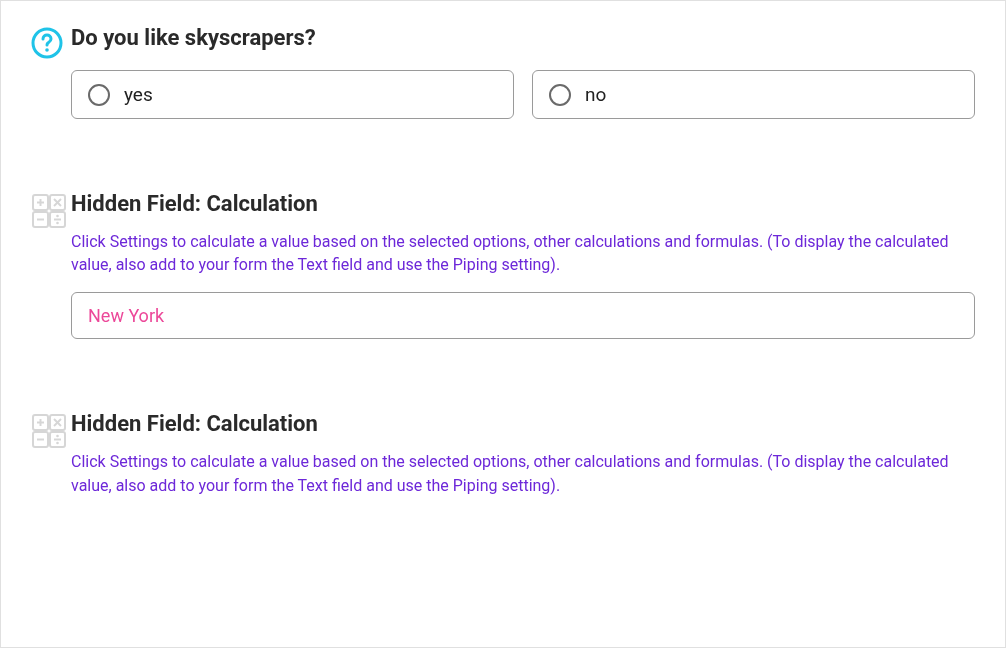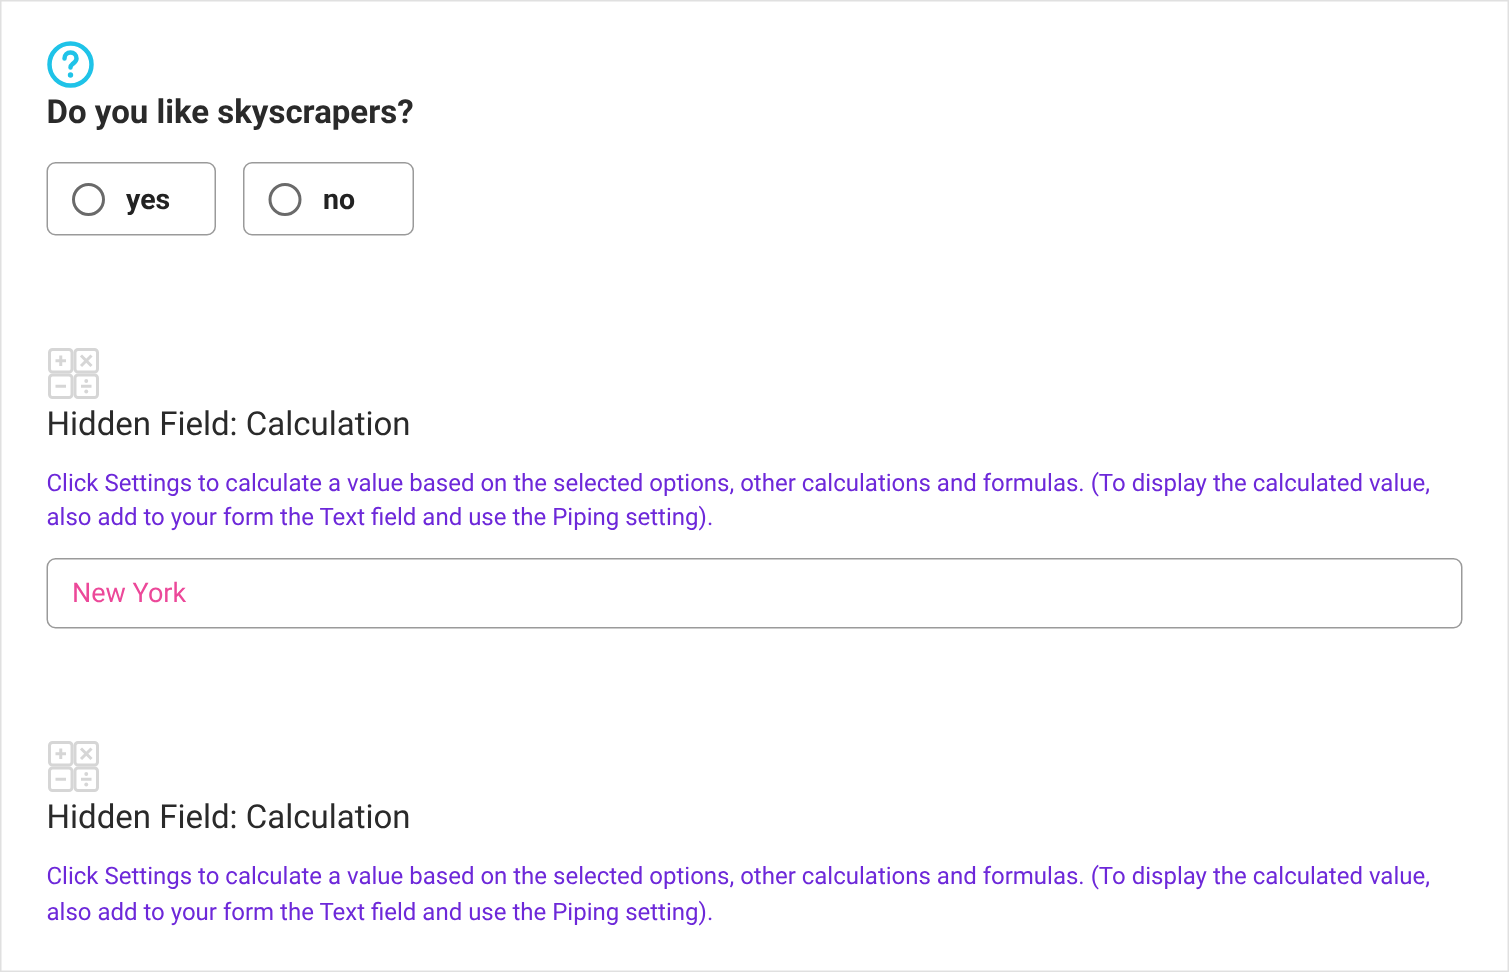--- a/index.html
+++ b/index.html
@@ -12,21 +12,20 @@
       background: #fff;
       width: 1006px;
       height: 648px;
       border: 1px solid #e0e0e0;
       padding: 24px 30px;
     }
     .field-block {
       display: flex;
       align-items: flex-start;
       margin-bottom: 72px;
-      flex-direction: column;
     }
     .field-block:last-child {
       margin-bottom: 0;
     }
     .field-icon {
       width: 40px;
       flex-shrink: 0;
       padding-top: 2px;
     }
     .field-content {
@@ -45,36 +44,35 @@
     .option-box {
       flex: 1;
       border: 1px solid #9a9a9a;
       border-radius: 6px;
       padding: 12px 16px;
       display: flex;
       align-items: center;
       gap: 14px;
       cursor: pointer;
       background: #fff;
-      font-weight: bold;
     }
     .radio-circle {
       width: 22px;
       height: 22px;
       border: 2px solid #6a6a6a;
       border-radius: 50%;
       flex-shrink: 0;
     }
     .option-label {
       font-size: 19px;
       color: #222;
     }
     .hidden-field-title {
       font-size: 22px;
-      font-weight: 400;
+      font-weight: 700;
       color: #2a2a2a;
       margin-bottom: 14px;
     }
     .hidden-field-desc {
       font-size: 16px;
       color: #6d28d9;
       line-height: 1.45;
       margin-bottom: 16px;
     }
     .hidden-field-input {

